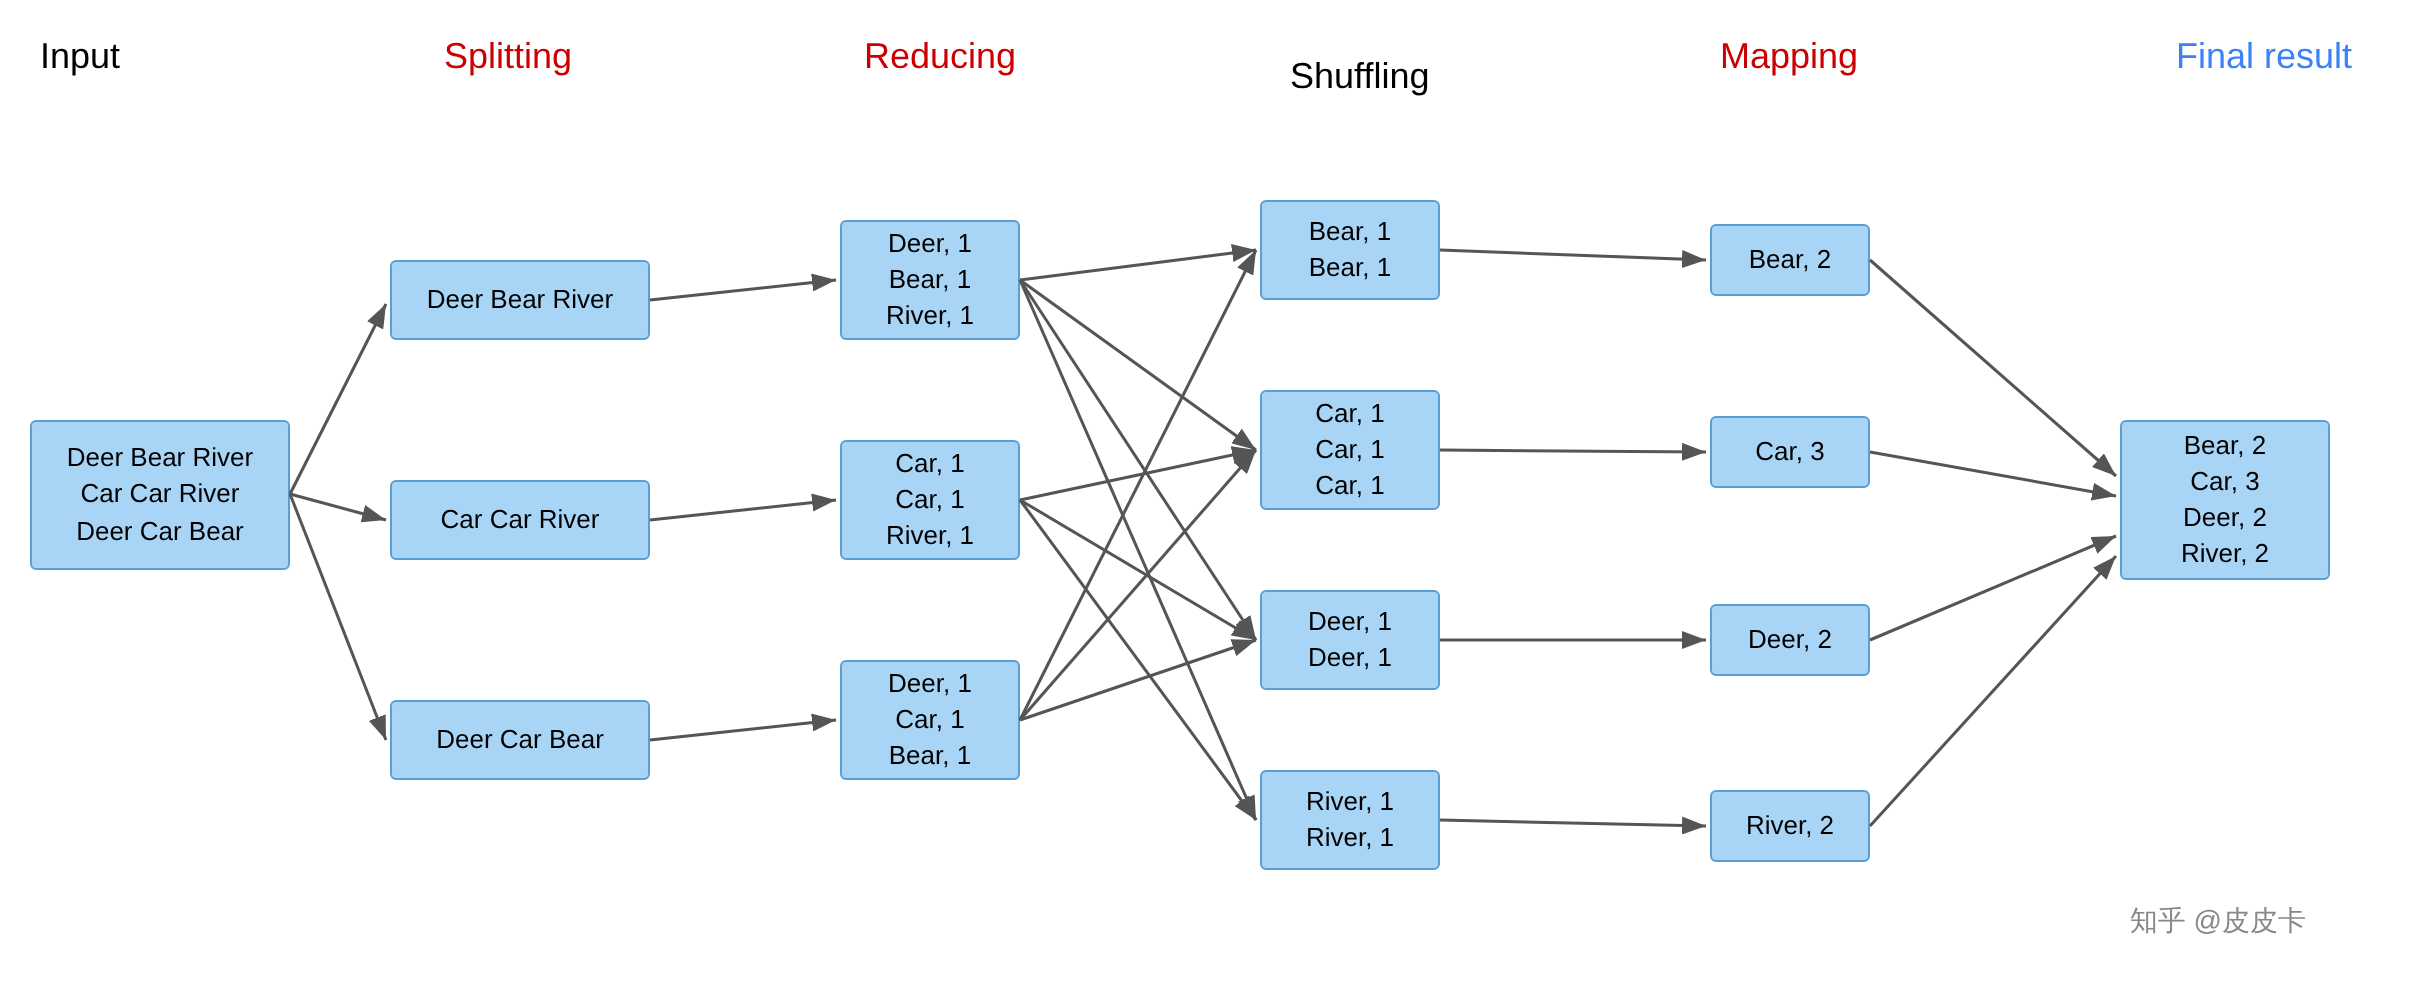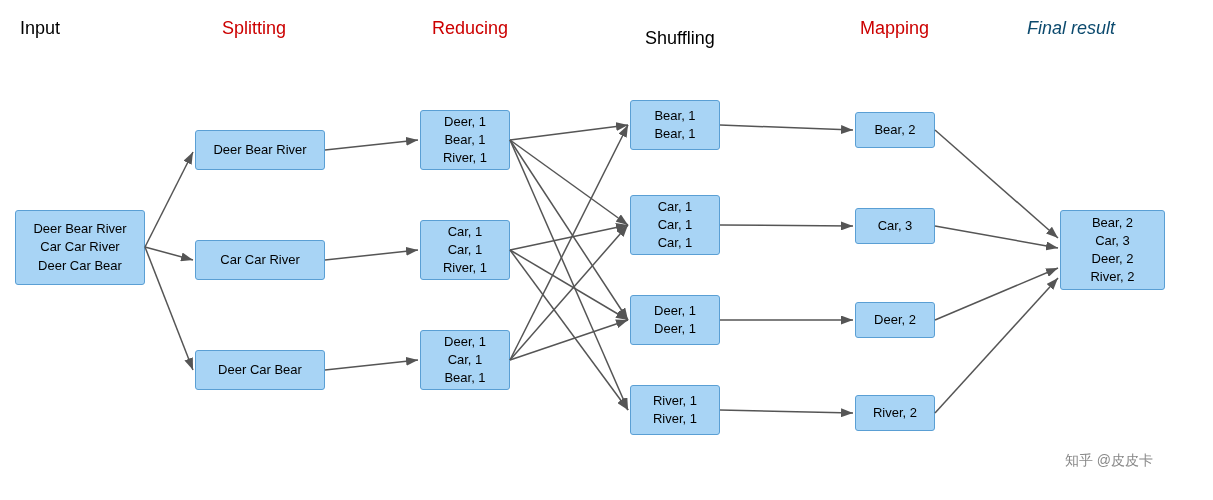--- a/index.html
+++ b/index.html
@@ -66,21 +66,21 @@
 </head>
 <body>
 
 <div id="diagram">
 
   <div class="stage-label" style="left: 20px; color: rgb(0, 0, 0);">Input</div>
   <div class="stage-label red" style="left: 222px; color: rgb(204, 0, 0);">Splitting</div>
   <div class="stage-label red" style="left: 432px; color: rgb(204, 0, 0);">Reducing</div>
   <div class="stage-label" style="left: 645px; color: rgb(0, 0, 0); margin-top: 10px;">Shuffling</div>
   <div class="stage-label red" style="left: 860px; color: rgb(204, 0, 0);">Mapping</div>
-  <div class="stage-label" style="left: 1027px; color: #0c4a6e; font-style: italic;">Final result</div>
+  <div class="stage-label" style="left: 1088px; color: #3b82f6;">Final result</div>
 
   <div class="node" id="n-input" style="left:15px;top:210px;width:130px;height:75px;font-size:13px;">Deer Bear River<br>Car Car River<br>Deer Car Bear</div>
   <div class="node" id="n-split1" style="left:195px;top:130px;width:130px;height:40px;">Deer Bear River</div>
   <div class="node" id="n-split2" style="left:195px;top:240px;width:130px;height:40px;">Car Car River</div>
   <div class="node" id="n-split3" style="left:195px;top:350px;width:130px;height:40px;">Deer Car Bear</div>
   <div class="node" id="n-map1" style="left:420px;top:110px;width:90px;height:60px;">Deer, 1<br>Bear, 1<br>River, 1</div>
   <div class="node" id="n-map2" style="left:420px;top:220px;width:90px;height:60px;">Car, 1<br>Car, 1<br>River, 1</div>
   <div class="node" id="n-map3" style="left:420px;top:330px;width:90px;height:60px;">Deer, 1<br>Car, 1<br>Bear, 1</div>
   <div class="node" id="n-shuf1" style="left:630px;top:100px;width:90px;height:50px;">Bear, 1<br>Bear, 1</div>
   <div class="node" id="n-shuf2" style="left:630px;top:195px;width:90px;height:60px;">Car, 1<br>Car, 1<br>Car, 1</div>

